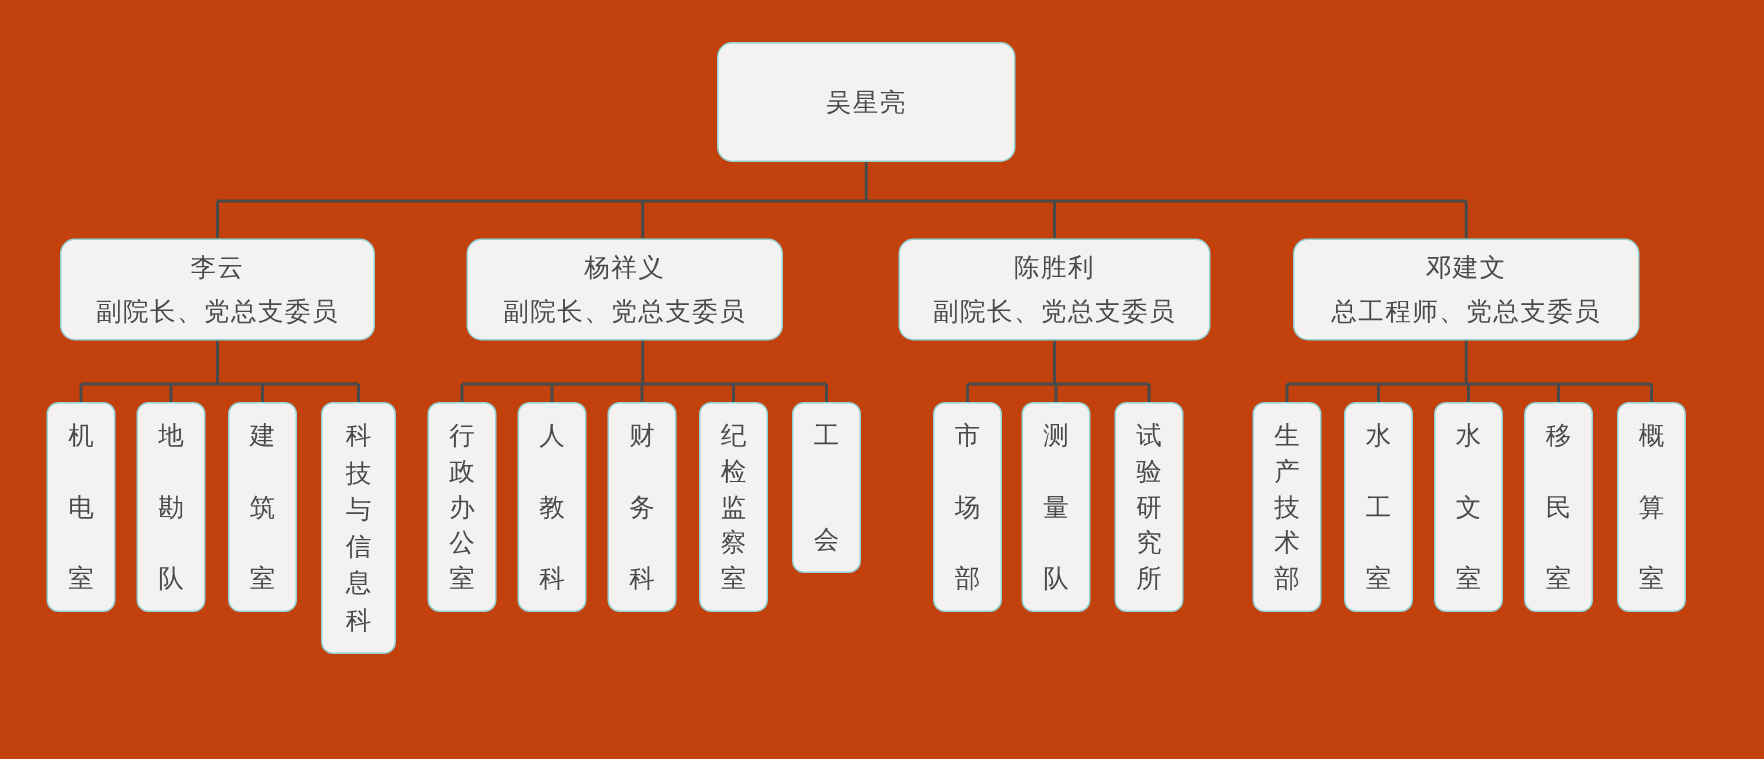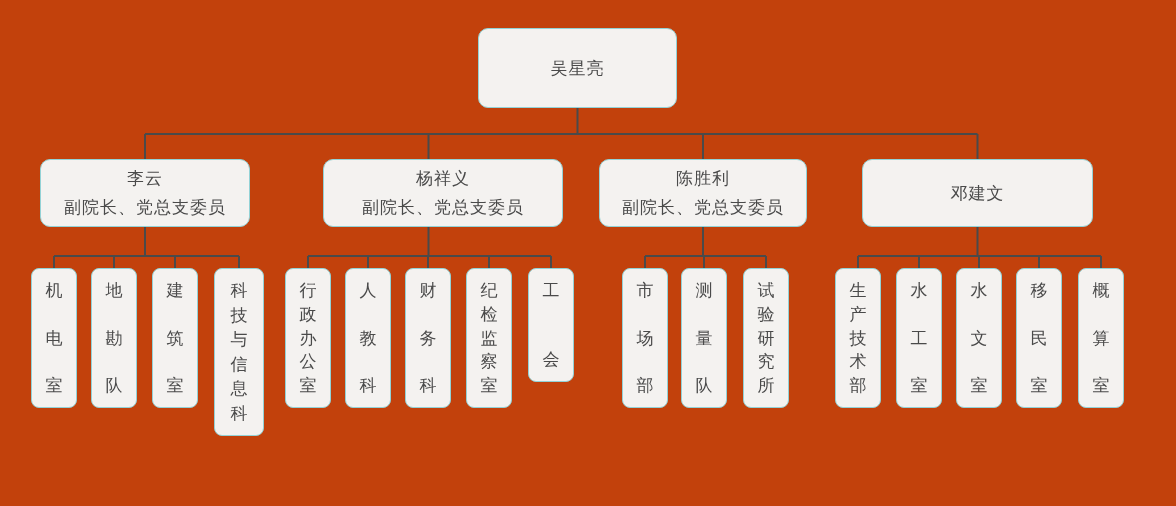--- a/index.html
+++ b/index.html
@@ -34,21 +34,21 @@
     flex-direction: column;
     align-items: center;
     justify-content: center;
     text-align: center;
     font-size: 17px;
     line-height: 29px;
     letter-spacing: 1px;
   }
   .node-root  { left: 478px; top: 28px;  width: 199px; height: 80px; }
   .leader-0   { left: 40px;  top: 159px; width: 210px; height: 68px; }
-  .leader-1   { left: 323px; top: 159px; width: 240px; height: 68px; }
+  .leader-1   { left: 311px; top: 159px; width: 211px; height: 68px; }
   .leader-2   { left: 599px; top: 159px; width: 208px; height: 68px; }
   .leader-3   { left: 862px; top: 159px; width: 231px; height: 68px; align-items: center; }
   .leaf {
     border-radius: 8px;
     top: 268px;
     width: 46px;
     height: 140px;
     display: flex;
     flex-direction: column;
     align-items: center;
@@ -99,20 +99,21 @@
   <div class="node node-h leader-1">
     <div>杨祥义</div>
     <div>副院长、党总支委员</div>
   </div>
   <div class="node node-h leader-2">
     <div>陈胜利</div>
     <div>副院长、党总支委员</div>
   </div>
   <div class="node node-h leader-3">
     <div>邓建文</div>
+    <div>总工程师、党总支委员</div>
   </div>
 
   <div class="node leaf g1-0">
       <span>机</span>
       <span>电</span>
       <span>室</span>
     </div>
   <div class="node leaf g1-1">
       <span>地</span>
       <span>勘</span>

